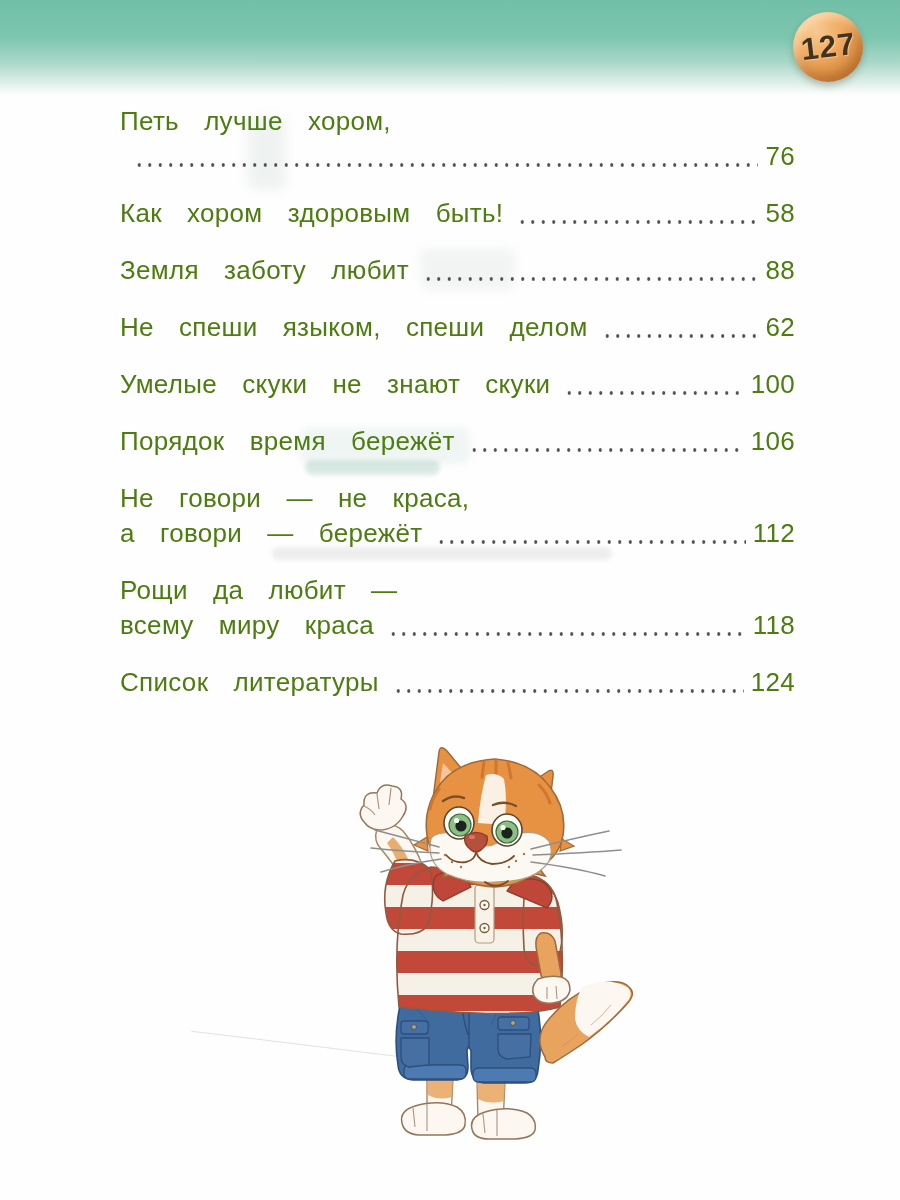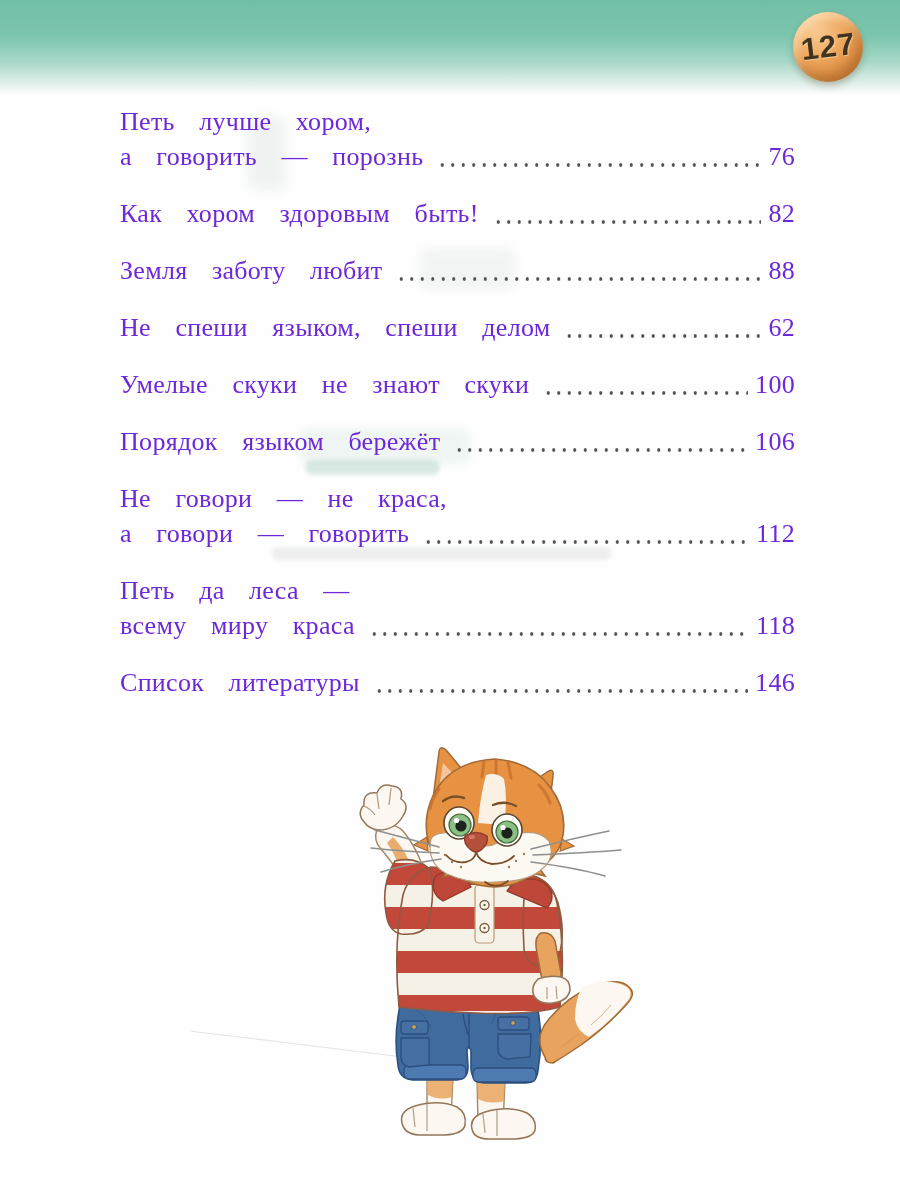--- a/index.html
+++ b/index.html
@@ -23,22 +23,22 @@
     display:flex;align-items:center;justify-content:center;
   }
   .badge span{
     font-size:31px;font-weight:700;color:#41331f;letter-spacing:1px;
     transform:rotate(-7deg);
     text-shadow:1px 1px 0 rgba(255,225,175,.55);
   }
   
   .toc{
     position:absolute;left:120px;right:105px;top:104px;
-    font-size:26px;line-height:35px;color:#6d28d9;
-    letter-spacing:.3px;word-spacing:.68em;font-family:Liberation Serif, serif;
+    font-size:26px;line-height:35px;color:#4d7c0f;
+    letter-spacing:.3px;word-spacing:.68em;
   }
   .toc-entry{margin-bottom:22px;}
   .toc-line{display:flex;}
   .toc-text{white-space:nowrap;}
   .leader{
     flex:1 1 auto;margin-left:12px;margin-right:7px;
     background-image:radial-gradient(circle,#525252 1.6px,rgba(0,0,0,0) 1.9px);
     background-size:10.5px 6px;background-repeat:repeat-x;
     background-position:2px 23px;
   }
@@ -73,31 +73,30 @@
 <div class="smudge s5"></div>
 <div class="crease"></div>
 
 <div class="toc">
 
   <div class="toc-entry">
     <div class="toc-line">
         <span class="toc-text">Петь лучше хором,</span>
       </div>
     <div class="toc-line">
-      <span class="toc-text">а говорить — порознь</span>
       <span class="leader"></span>
       <span class="pagenum">76</span>
     </div>
   </div>
 
   <div class="toc-entry">
     <div class="toc-line">
       <span class="toc-text">Как хором здоровым быть!</span>
       <span class="leader"></span>
-      <span class="pagenum">82</span>
+      <span class="pagenum">58</span>
     </div>
   </div>
 
   <div class="toc-entry">
     <div class="toc-line">
       <span class="toc-text">Земля заботу любит</span>
       <span class="leader"></span>
       <span class="pagenum">88</span>
     </div>
   </div>
@@ -113,53 +112,53 @@
   <div class="toc-entry">
     <div class="toc-line">
       <span class="toc-text">Умелые скуки не знают скуки</span>
       <span class="leader"></span>
       <span class="pagenum">100</span>
     </div>
   </div>
 
   <div class="toc-entry">
     <div class="toc-line">
-      <span class="toc-text">Порядок языком бережёт</span>
+      <span class="toc-text">Порядок время бережёт</span>
       <span class="leader"></span>
       <span class="pagenum">106</span>
     </div>
   </div>
 
   <div class="toc-entry">
     <div class="toc-line">
         <span class="toc-text">Не говори — не краса,</span>
       </div>
     <div class="toc-line">
-      <span class="toc-text">а говори — говорить</span>
+      <span class="toc-text">а говори — бережёт</span>
       <span class="leader"></span>
       <span class="pagenum">112</span>
     </div>
   </div>
 
   <div class="toc-entry">
     <div class="toc-line">
-        <span class="toc-text">Петь да леса —</span>
+        <span class="toc-text">Рощи да любит —</span>
       </div>
     <div class="toc-line">
       <span class="toc-text">всему миру краса</span>
       <span class="leader"></span>
       <span class="pagenum">118</span>
     </div>
   </div>
 
   <div class="toc-entry">
     <div class="toc-line">
       <span class="toc-text">Список литературы</span>
       <span class="leader"></span>
-      <span class="pagenum">146</span>
+      <span class="pagenum">124</span>
     </div>
   </div>
 
 </div>
 
 <svg class="cat" viewBox="0 0 330 405" xmlns="http://www.w3.org/2000/svg">
   <defs>
     <clipPath id="shirtClip">
       <path d="M 64,272 Q 58,210 68,160 Q 74,138 96,132 L 196,140 Q 218,146 222,168 Q 231,215 225,272 Q 180,285 64,272 Z"></path>
       <path d="M 60,126 Q 46,150 51,178 Q 53,196 66,199 Q 85,201 93,190 Q 101,158 95,134 Q 80,121 60,126 Z"></path>

